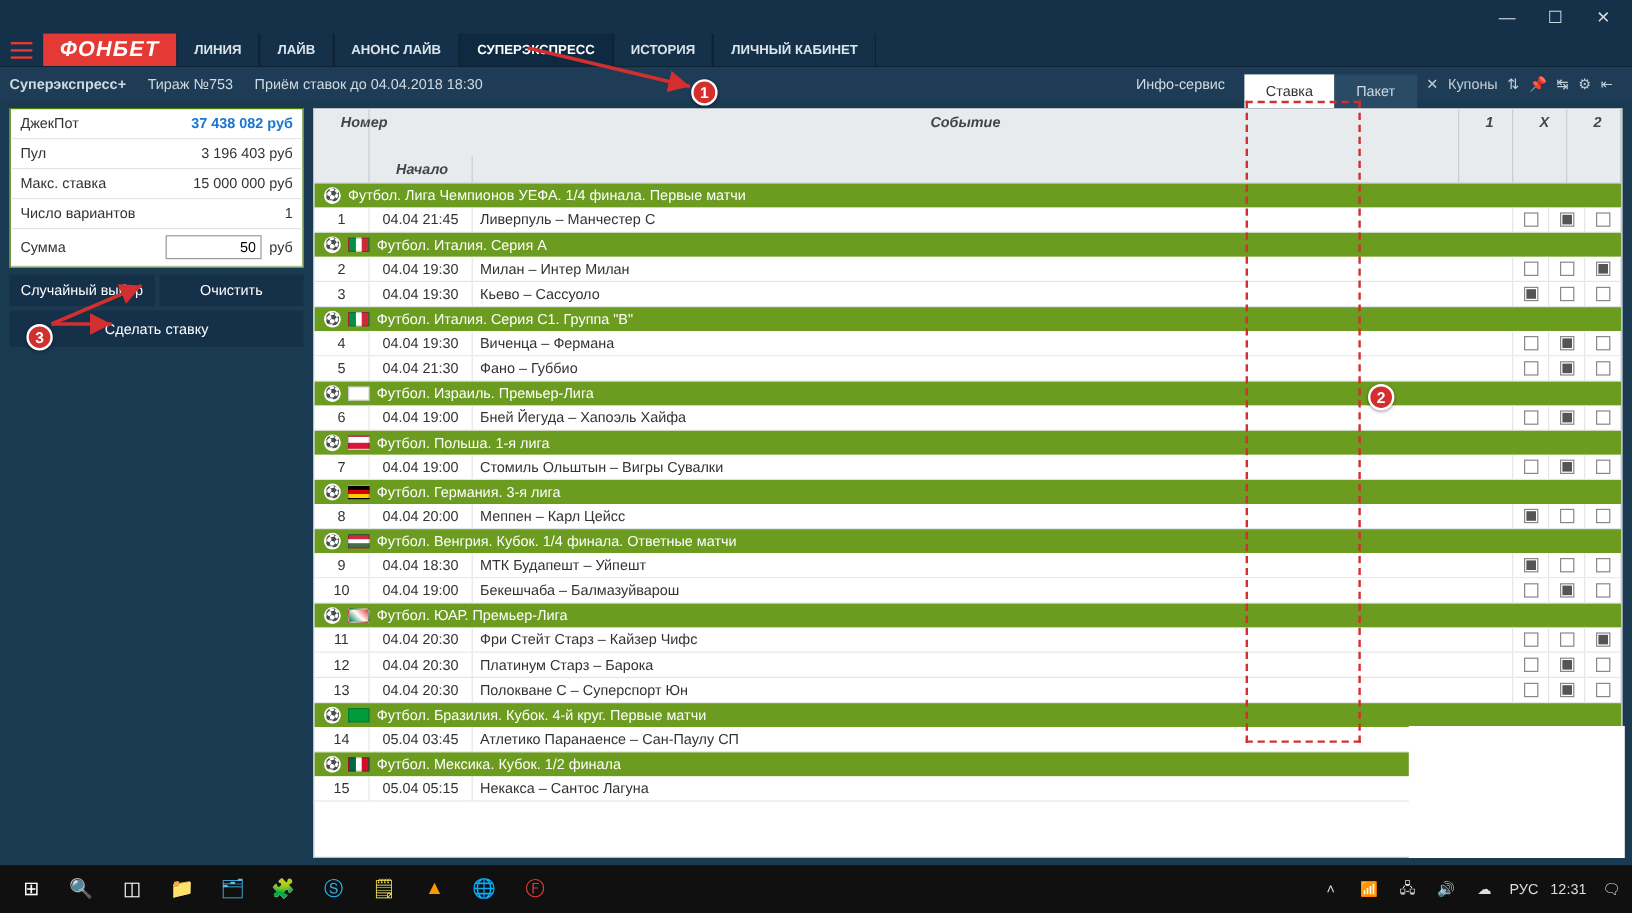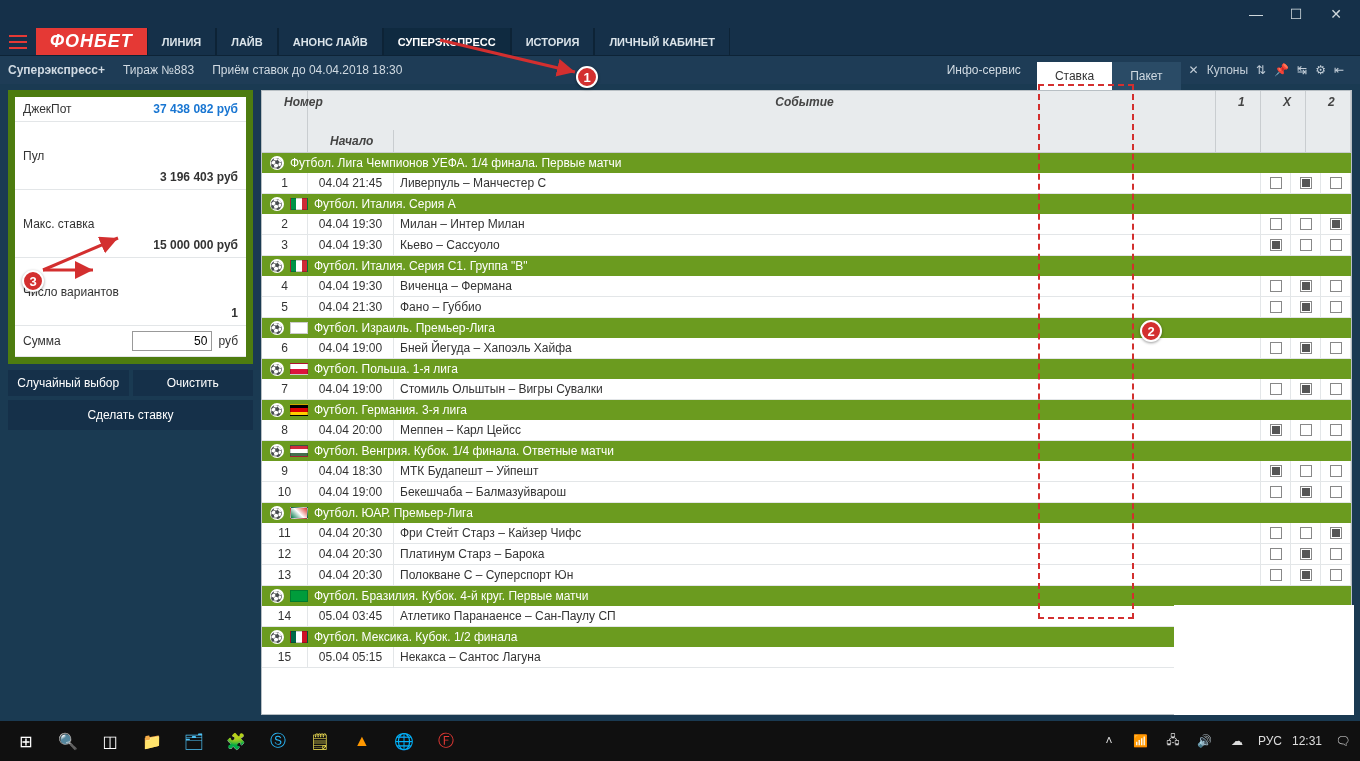--- a/index.html
+++ b/index.html
@@ -25,25 +25,25 @@
 .subbar-left { display:flex; gap:18px; align-items:center; }
 .subbar-right { display:flex; align-items:center; gap:0; }
 .tab-btn { height: 28px; padding: 0 18px; display:flex; align-items:center; background: #2a4b66; color:#d0dae2; cursor:pointer; font-size:12px;margin-top:12px; }
 .tab-btn.active { background: #fff; color: #333; }
 .coupon-bar { display:flex; align-items:center; gap:8px; padding: 0 8px; color:#c3ced8; }
 .coupon-bar .icon { cursor:pointer; font-size:12px; }
 
 
 .main { display:flex; padding: 6px 8px; gap: 8px; height: calc(100% - 28px - 28px - 28px - 40px); }
 .sidebar { width: 245px; }
-.panel { background: #fff; border: 7px solid #4d7c0f; }
+.panel { background: #fff; border: 1px solid #4d7c0f; }
 .panel-row { display:flex; justify-content:space-between; padding: 5px 8px; border-bottom: 1px solid #e3e6e8; color:#333; font-size:12px; align-items:center; }
 .panel-row:first-child { font-weight: normal; }
 .val-blue { color: #1976d2; font-weight: bold; }
-.val-bold { font-weight: bold; color:#333;margin-top:43px; }
+.val-bold { font-weight: normal; color:#333; }
 .amount-row { display:flex; align-items:center; gap:6px; }
 .amount-row input { width: 80px; height: 20px; border:1px solid #999; padding: 0 4px; text-align:right; font-size:12px; }
 .side-btns { display:flex; gap:4px; margin-top: 6px; }
 .side-btn { flex:1; background:#153049; color:#fff; text-align:center; padding:6px 0; font-size:12px; cursor:pointer; }
 .main-btn { background:#153049; color:#fff; text-align:center; padding:8px 0; margin-top:4px; cursor:pointer; font-size:12px; }
 
 
 .content { flex:1; background:#fff; border:1px solid #b8bfc4; display:flex; flex-direction:column; overflow:hidden; }
 .thead { display:flex; border-bottom:1px solid #c9cdd0; background:#e8ebed; font-weight:bold; color:#444; font-size:12px; }
 .th { padding:4px 22px; border-right:1px solid #c9cdd0; text-align:center;font-style:italic; }
@@ -100,21 +100,21 @@
       <div class="menu-item">АНОНС ЛАЙВ</div>
       <div class="menu-item active">СУПЕРЭКСПРЕСС</div>
       <div class="menu-item">ИСТОРИЯ</div>
       <div class="menu-item">ЛИЧНЫЙ КАБИНЕТ</div>
     </div>
 </div>
 
 <div class="subbar">
   <div class="subbar-left">
     <span style="font-weight:bold;">Суперэкспресс+</span>
-    <span>Тираж №883</span>
+    <span>Тираж №753</span>
     <span>Приём ставок до 04.04.2018 18:30</span>
   </div>
   <div class="subbar-right">
     <span style="padding:0 16px; cursor:pointer;">Инфо-сервис</span>
     <div id="subtabs" style="display:flex;">
         <div class="tab-btn active">Ставка</div>
         <div class="tab-btn">Пакет</div>
       </div>
     <div class="coupon-bar">
       <span class="icon">✕</span>

